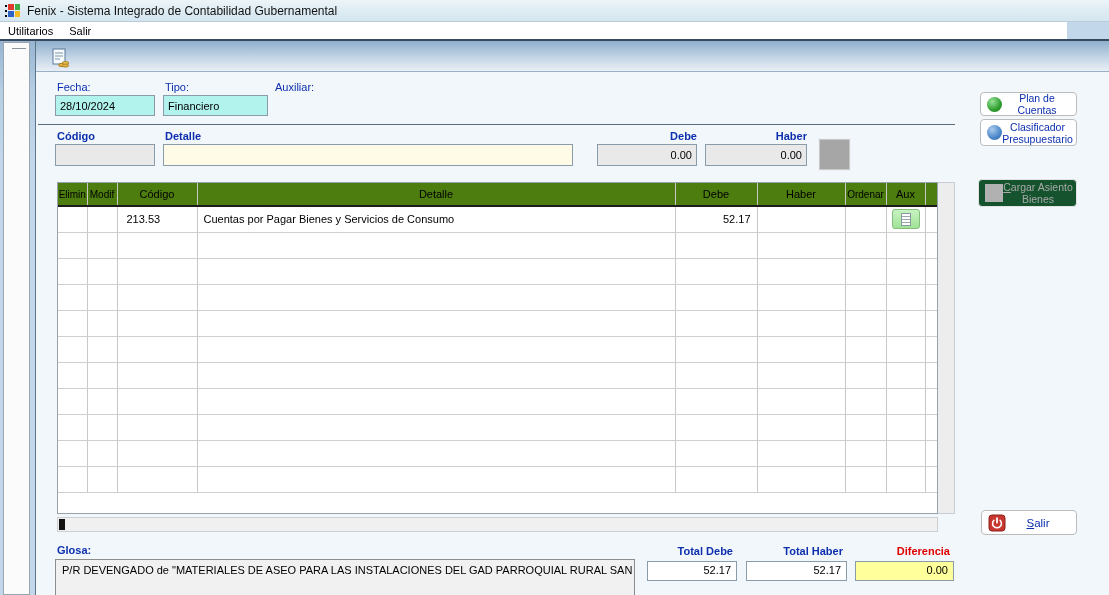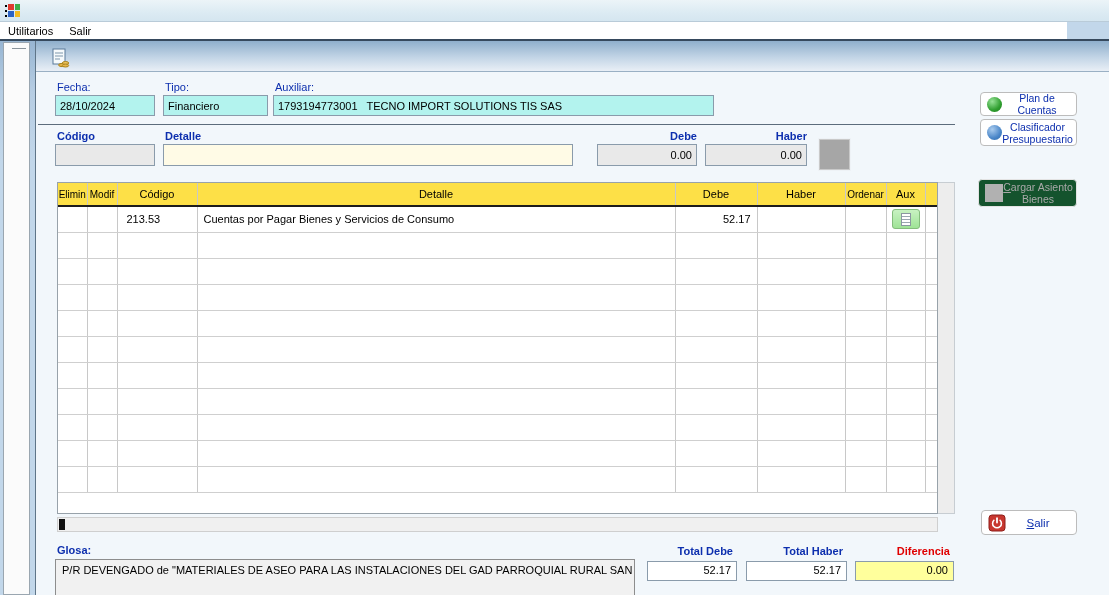--- a/index.html
+++ b/index.html
@@ -48,21 +48,21 @@
   .yellowf { background:#fffbe6; }
   .right { text-align:right; }
   .sep { position:absolute; left:38px; top:124px; width:917px; height:1px; background:#5c6c7c; }
   .gray-square { position:absolute; left:819px; top:139px; width:31px; height:31px; background:#a6a6a6;
     border:1px solid #c9c9c9; box-shadow:0 0 0 1px #eef2f6; }
 
   
   .grid-wrap { position:absolute; left:57px; top:182px; width:881px; height:332px; overflow:hidden;
     background:#fff; border:1px solid #98a2aa; }
   table.grid { border-collapse:collapse; table-layout:fixed; width:880px; }
-  table.grid th { height:23px; font-weight:normal; background:#fde047; border-right:1px solid #c8c8c8;
+  table.grid th { height:23px; font-weight:normal; background:#4d7c0f; border-right:1px solid #c8c8c8;
     border-bottom:2px solid #1c1c1c; font-size:11px; }
   table.grid th.small { font-size:10px; }
   table.grid td { height:26px; border-right:1px solid #c8c8c8; border-bottom:1px solid #cfcfcf;
     font-size:11px; overflow:hidden; white-space:nowrap; }
   td.c-cod { padding-left:9px; }
   td.c-det { padding-left:6px; }
   td.c-debe,td.c-haber { text-align:right; padding-right:6px; }
   td.c-aux { text-align:center; }
   td.c-fill { border-right:none; }
   .auxbtn { width:28px; height:20px; margin:0 auto; background:linear-gradient(180deg,#c8f2c2,#9fe396);
@@ -107,20 +107,21 @@
   <div class="titlebar">
     <svg width="16" height="16" viewBox="0 0 16 16">
       <rect x="0" y="2" width="2" height="2" fill="#000"></rect>
         <rect x="0" y="7" width="2" height="2" fill="#000"></rect>
         <rect x="0" y="12" width="2" height="2" fill="#000"></rect>
       <rect x="3" y="1" width="6" height="6" fill="#e03a2f"></rect>
         <rect x="10" y="1" width="5" height="6" fill="#3fae49"></rect>
       <rect x="3" y="8" width="6" height="6" fill="#2e63c4"></rect>
         <rect x="10" y="8" width="5" height="6" fill="#f4bb22"></rect>
     </svg>
+    <span class="apptitle">Fenix - Sistema Integrado de Contabilidad Gubernamental</span>
   </div>
 
   <div class="menubar">
     <div class="menuitem">Utilitarios</div>
     <div class="menuitem">Salir</div>
   </div>
   <div class="menubar-line"></div>
 
   <div class="client"></div>
   <div class="collapsed-panel">
@@ -139,21 +140,20 @@
       <ellipse cx="15.5" cy="15" rx="3.2" ry="1.5" fill="#f0c65e" stroke="#a8831f"></ellipse>
       <ellipse cx="15.5" cy="17.5" rx="3.2" ry="1.5" fill="#e7b64a" stroke="#a8831f"></ellipse>
     </svg>
   </div>
 
   <div class="lbl" style="left:57px;top:81px;">Fecha:</div>
   <input class="fld cyan" style="left: 55px; top: 95px; width: 100px; height: 21px;" value="28/10/2024">
   <div class="lbl" style="left:165px;top:81px;">Tipo:</div>
   <input class="fld cyan" style="left: 163px; top: 95px; width: 105px; height: 21px;" value="Financiero">
   <div class="lbl" style="left:275px;top:81px;">Auxiliar:</div>
-  <input class="fld cyan" style="left: 273px; top: 95px; width: 441px; height: 21px;" value="1793194773001   TECNO IMPORT SOLUTIONS TIS SAS">
 
   <div class="sep"></div>
 
   <div class="lbl b" style="left:57px;top:130px;">Código</div>
   <input class="fld grayf" style="left: 55px; top: 144px; width: 100px; height: 22px;" value="">
   <div class="lbl b" style="left:165px;top:130px;">Detalle</div>
   <input class="fld yellowf" style="left: 163px; top: 144px; width: 410px; height: 22px;" value="">
   <div class="lbl b" style="left:597px;top:130px;width:100px;text-align:right;">Debe</div>
   <input class="fld grayf right" style="left: 597px; top: 144px; width: 100px; height: 22px;" value="0.00">
   <div class="lbl b" style="left:705px;top:130px;width:102px;text-align:right;">Haber</div>

